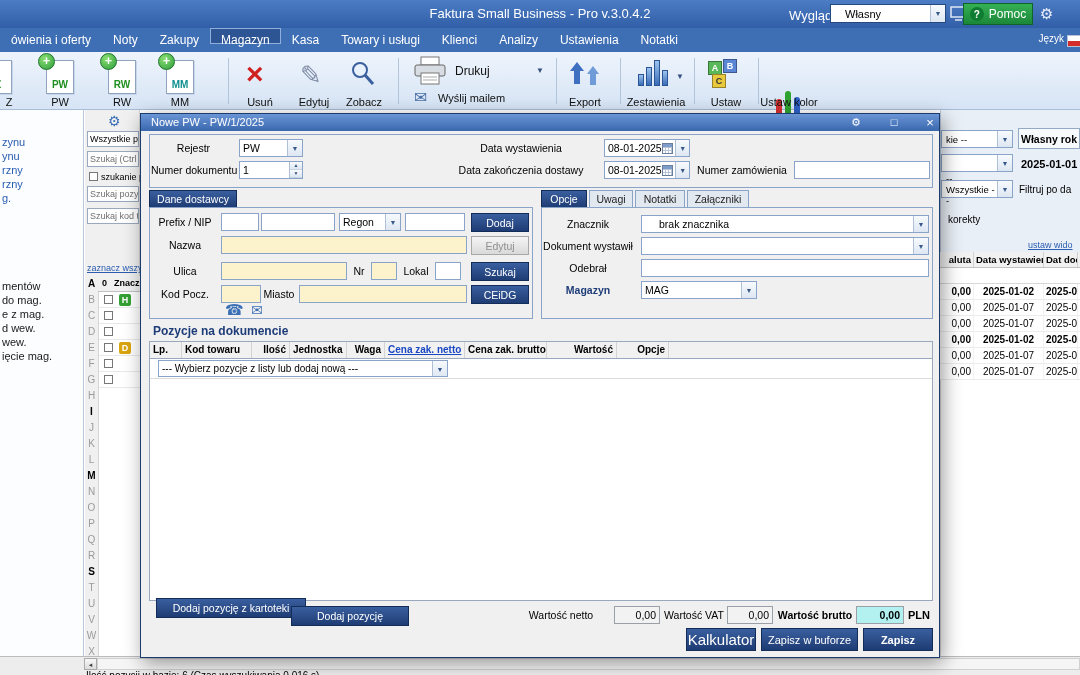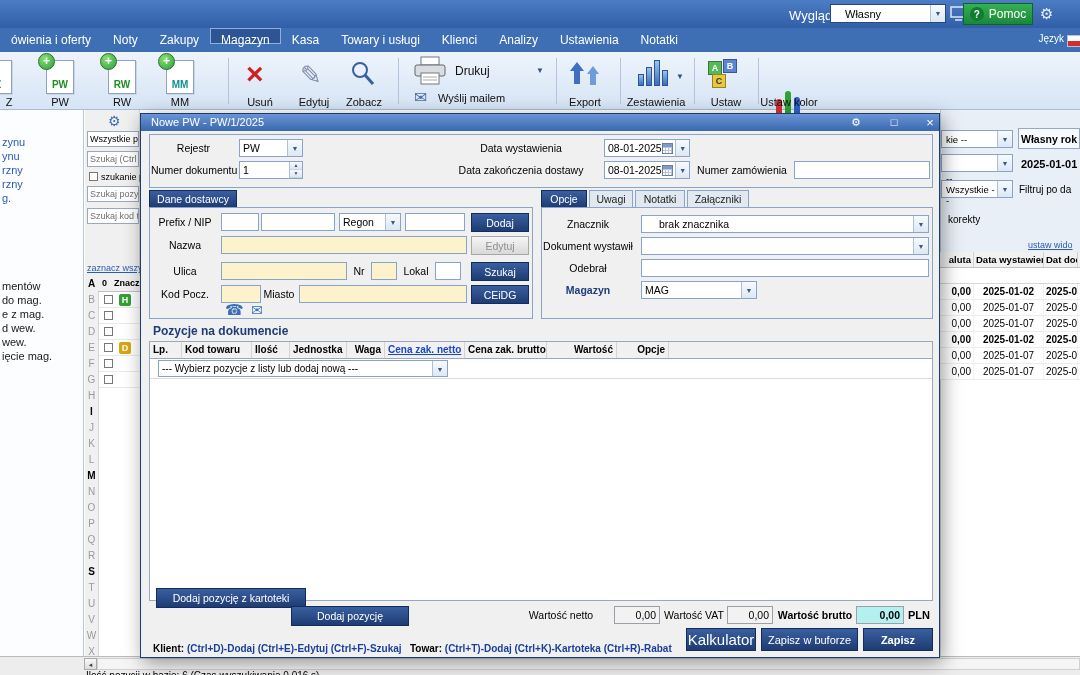--- a/index.html
+++ b/index.html
@@ -105,20 +105,21 @@
 #hotkeys{position:absolute;left:12px;top:529px;font-size:10px;font-weight:bold;white-space:nowrap}
 #hotkeys .k{color:#1a3f9a}
 .contact-ico{position:absolute;color:#3a6fb5;cursor:pointer}
 </style>
 </head>
 <body>
 
 <div id="root">
 
   <div id="titlebar">
+    <div id="title">Faktura Small Business - Pro v.3.0.4.2</div>
     <span class="tb-lab" style="left:789px;top:8px">Wygląd</span>
     <div class="wselect" style="left:830px;top:4px;width:116px">
       <span>Własny</span>
       <span class="selbtn">▼</span>
     </div>
     <svg class="abs" style="left:950px;top:6px" width="17" height="16">
       <rect x="1" y="1" width="15" height="10" fill="none" stroke="#dde7f5" stroke-width="1.5"></rect>
       <line x1="5" y1="14" x2="12" y2="14" stroke="#dde7f5" stroke-width="1.5"></line>
     </svg>
     <div id="help-btn">
@@ -491,52 +492,45 @@
     <div class="fld sel" style="left:500px;top:167px;width:116px">
       <span>MAG</span>
       <span class="selbtn">▼</span>
     </div>
 
     <div id="poz-title">Pozycje na dokumencie</div>
     <div id="poz">
       <div id="poz-head">
           <span class="hc" style="width: 32px; text-align: left;">Lp.</span>
           <span class="hc" style="width: 70px; text-align: left;">Kod towaru</span>
-          <span class="hc" style="width: 38px; ">Ilość</span>
+          <span class="hc" style="width: 38px; text-align: right;">Ilość</span>
           <span class="hc" style="width: 57px; text-align: left;">Jednostka</span>
           <span class="hc" style="width: 38px; text-align: right;">Waga</span>
           <span class="hc link" style="width: 80px; text-align: right;">Cena zak. netto</span>
           <span class="hc" style="width: 82px; text-align: right;">Cena zak. brutto</span>
           <span class="hc" style="width: 70px; text-align: right;">Wartość</span>
           <span class="hc" style="width: 52px; text-align: right;">Opcje</span>
         </div>
       <div id="poz-row1">
         <div class="fld sel" style="left:8px;top:1px;width:290px;height:17px;font-size:10px">
           <span>--- Wybierz pozycje z listy lub dodaj nową ---</span>
           <span class="selbtn">▼</span>
         </div>
       </div>
     </div>
 
-    <div class="navybtn" style="left:15px;top:474px;width:150px;height:20px">Dodaj pozycję z kartoteki</div>
+    <div class="navybtn" style="left:15px;top:484px;width:150px;height:20px">Dodaj pozycję z kartoteki</div>
     <div class="navybtn" style="left:150px;top:492px;width:118px;height:20px">Dodaj pozycję</div>
     <span class="lab tar" style="left:370px;top:495px;width:100px">Wartość netto</span>
     <div class="sumfld" style="left:473px;top:492px;width:46px">0,00</div>
     <span class="lab tar" style="left:523px;top:495px;width:60px">Wartość VAT</span>
     <div class="sumfld" style="left:586px;top:492px;width:46px">0,00</div>
     <span class="lab tar bold" style="left:636px;top:495px;width:76px">Wartość brutto</span>
     <div class="sumfld brutto" style="left:715px;top:492px;width:48px">0,00</div>
     <span class="lab bold" style="left:767px;top:495px;font-size:11px">PLN</span>
 
     <div class="navybtn" style="left:545px;top:514px;width:70px;height:23px;font-size:15px">Kalkulator</div>
     <div class="navybtn" style="left:620px;top:514px;width:97px;height:23px;font-size:11px">Zapisz w buforze</div>
     <div class="navybtn bold" style="left:722px;top:514px;width:70px;height:23px;font-size:11px">Zapisz</div>
 
-    <div id="hotkeys">
-      <span>Klient:</span>
-      <span class="k">(Ctrl+D)-Dodaj (Ctrl+E)-Edytuj (Ctrl+F)-Szukaj</span>
-      <span>&nbsp;</span>
-      <span>Towar:</span>
-      <span class="k">(Ctrl+T)-Dodaj (Ctrl+K)-Kartoteka (Ctrl+R)-Rabat</span>
-    </div>
   </div>
 
 </div>
 
 </body></html>

